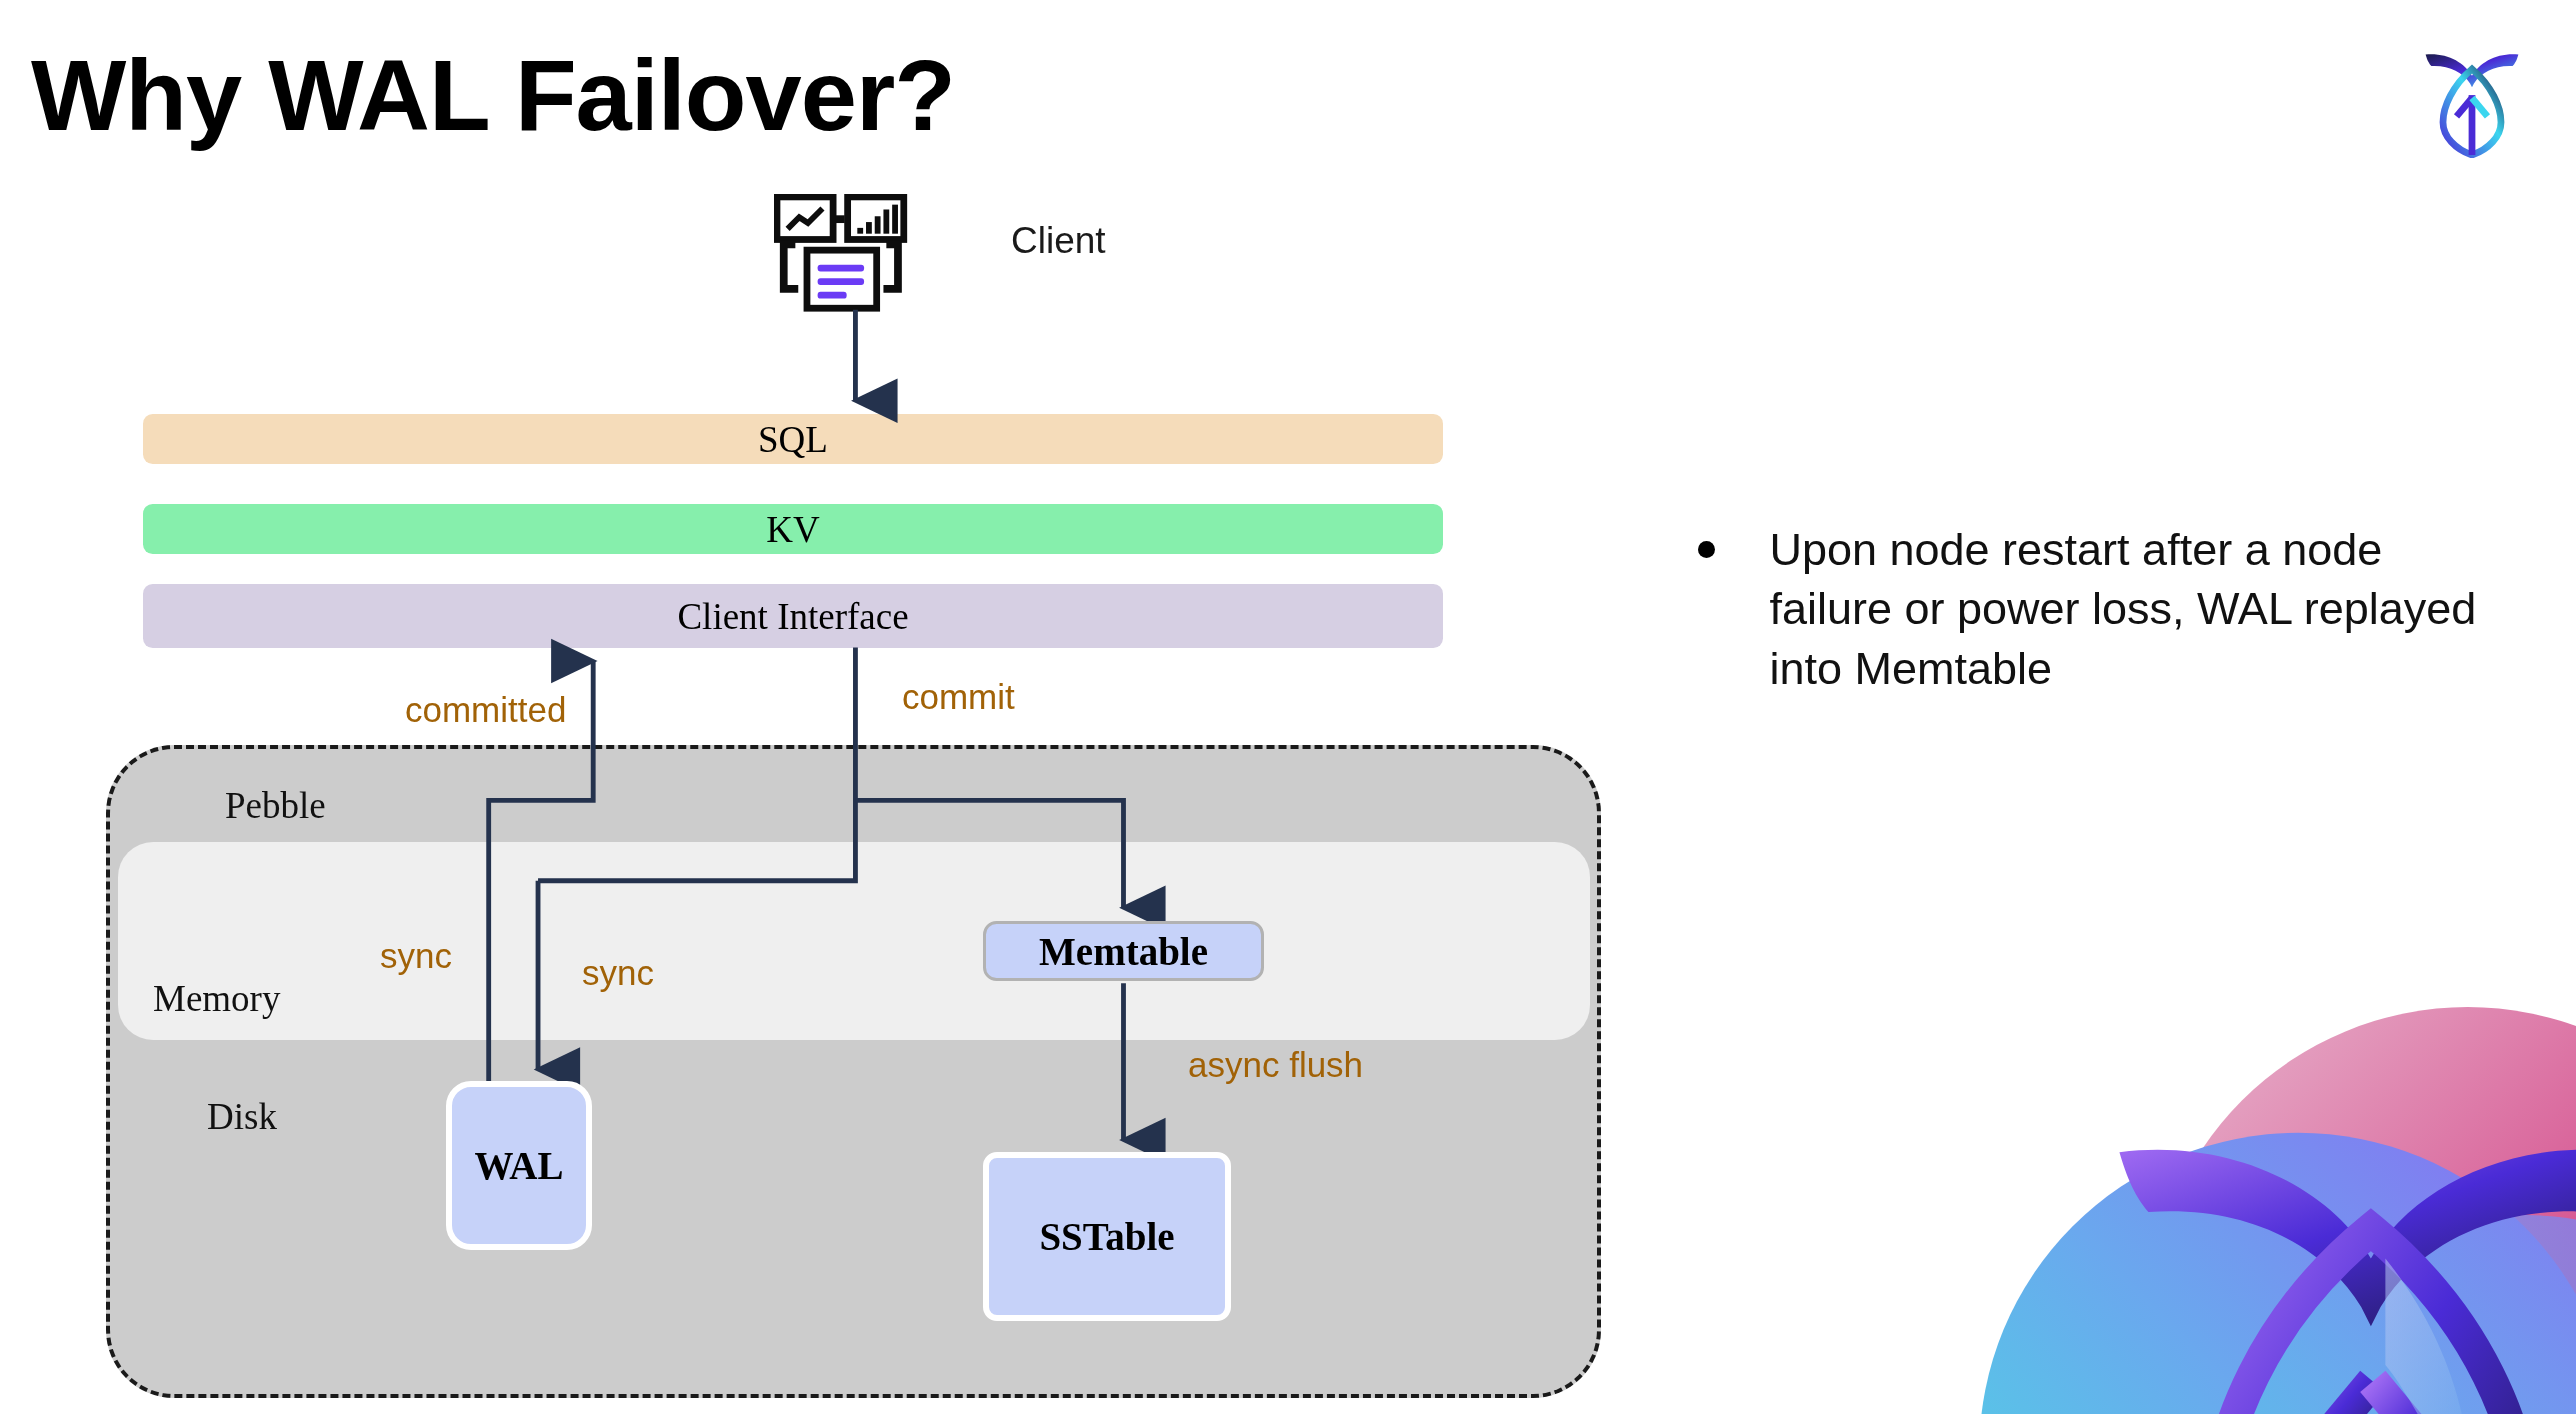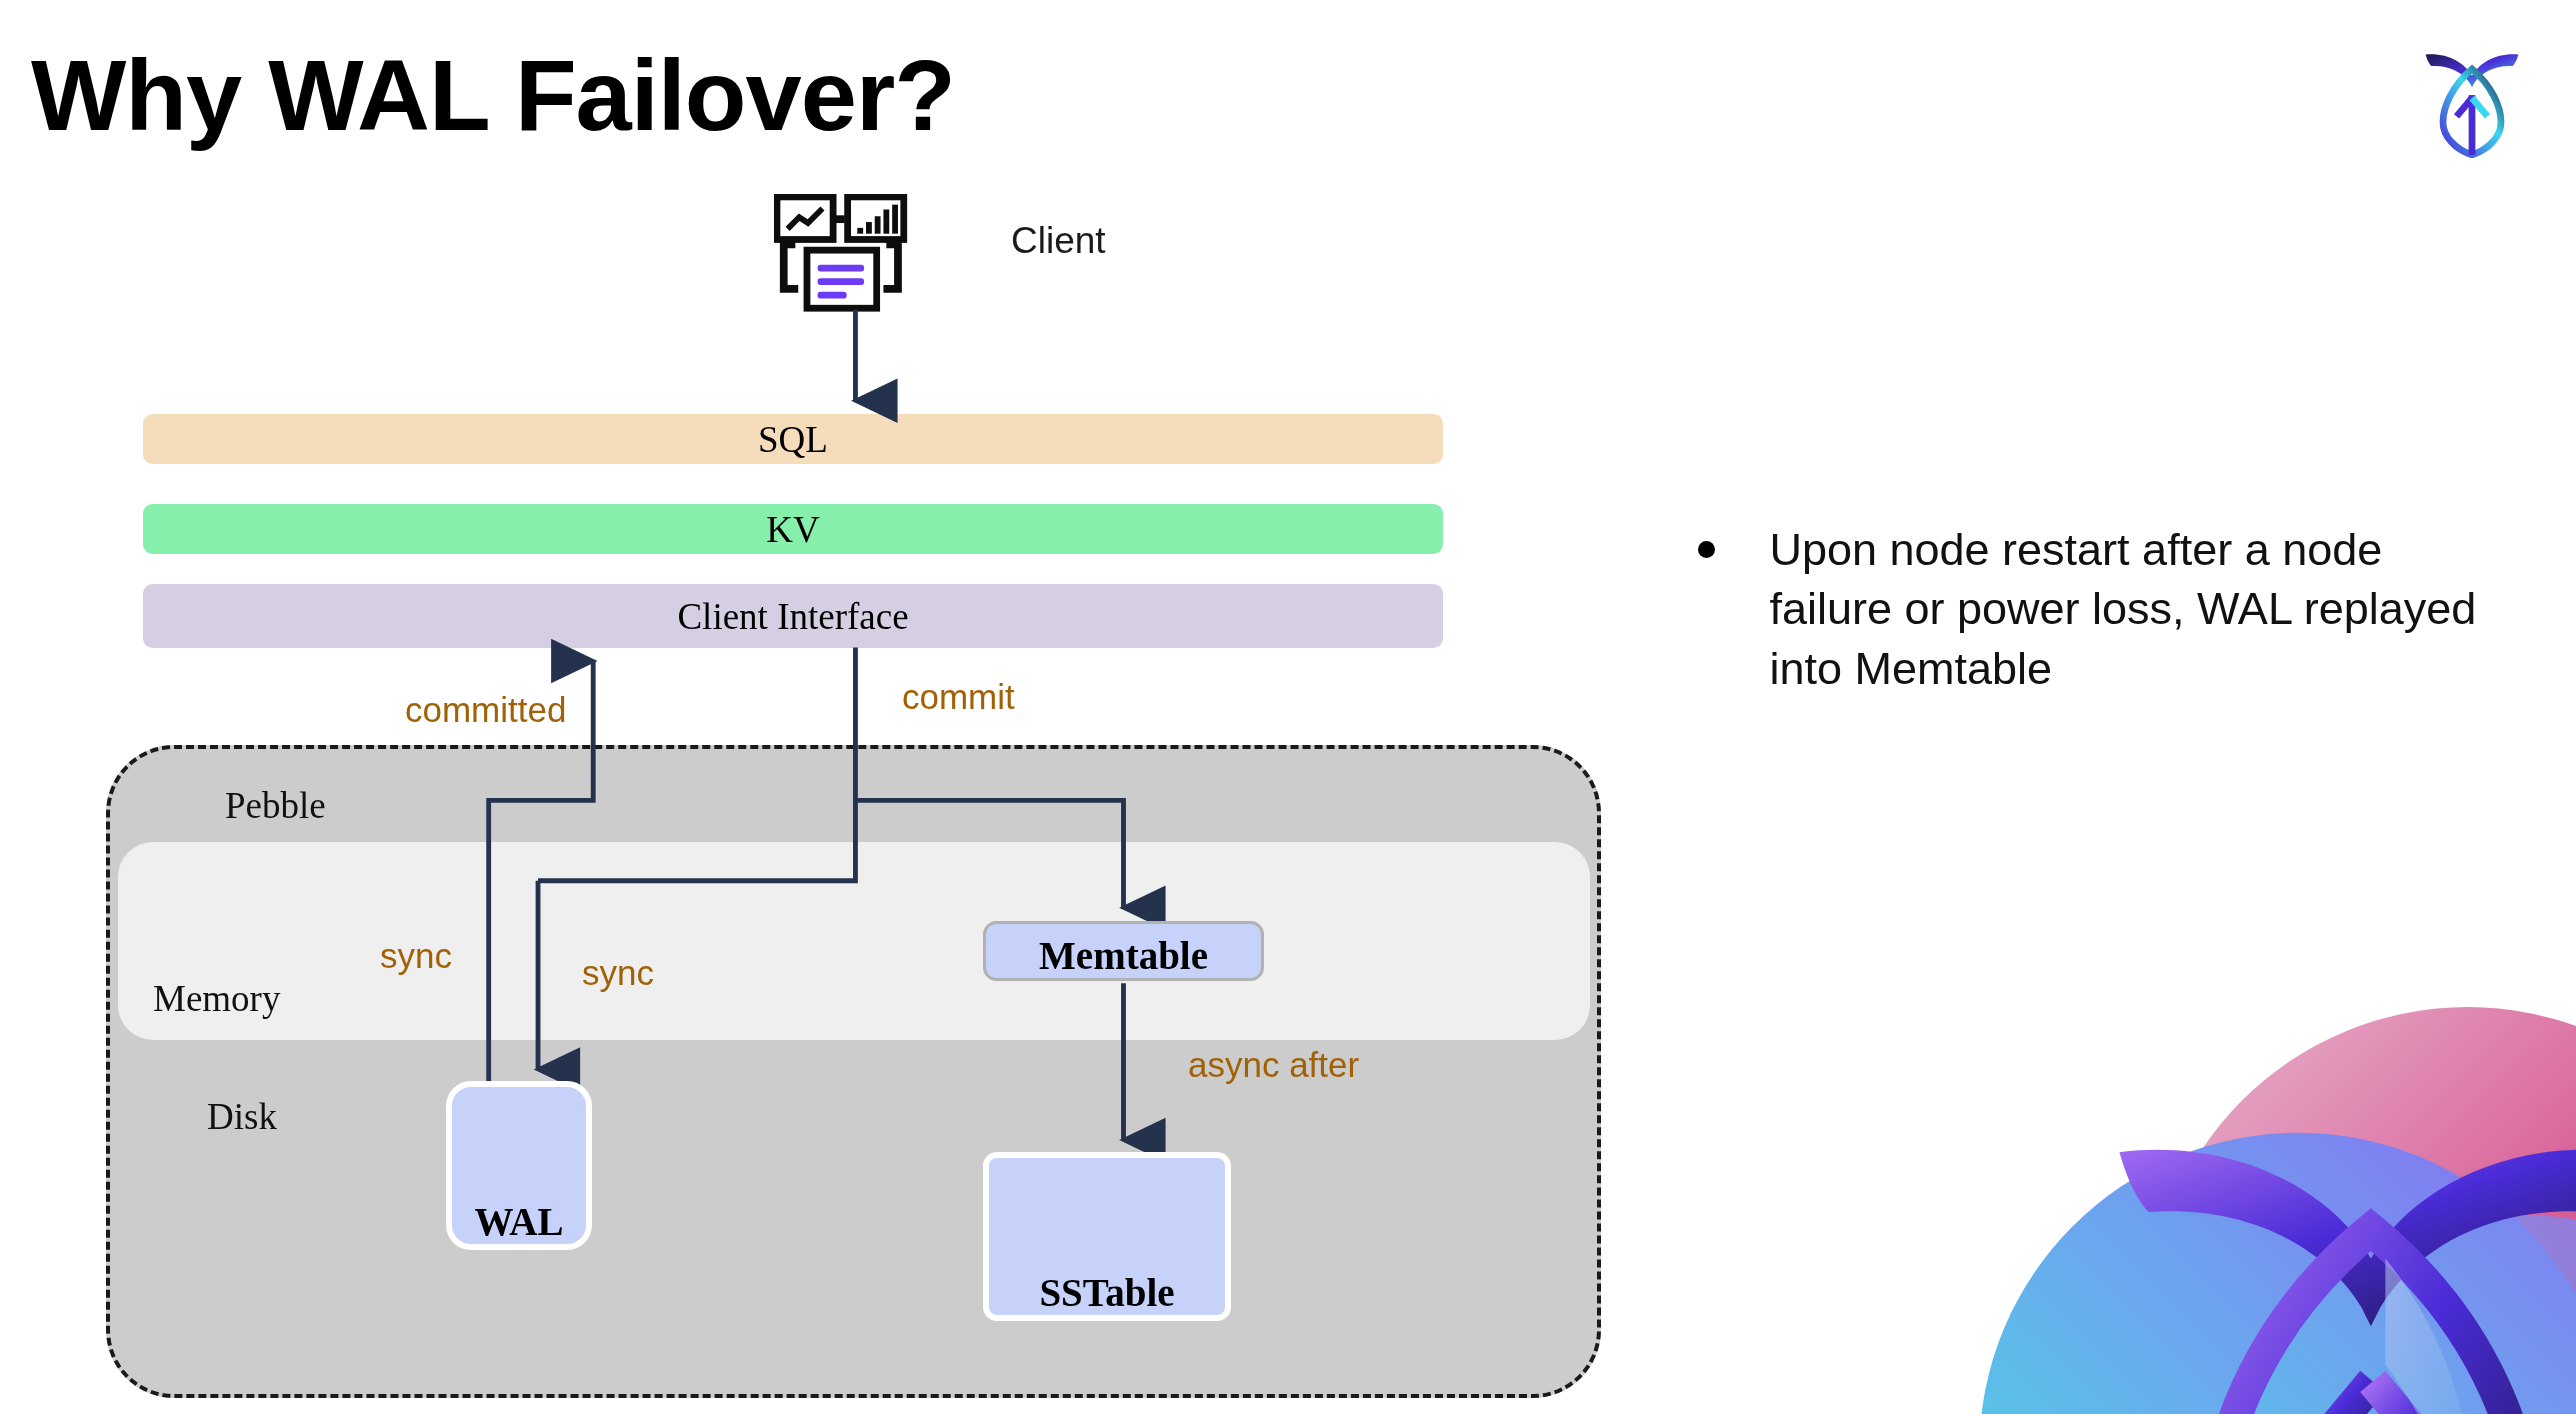--- a/index.html
+++ b/index.html
@@ -129,21 +129,21 @@
     font-family: "Liberation Serif", serif;
     font-size: 37px;
     color: #111111;
   }
 
   
   .node-box {
     position: absolute;
     background: #c6d2f9;
     display: flex;
-    align-items: flex-end;
+    align-items: center;
     justify-content: center;
     font-family: "Liberation Serif", serif;
     font-weight: bold;
     font-size: 39px;
     color: #000000;
     box-sizing: border-box;
   }
   #box-memtable {
     left: 983px; top: 921px; width: 281px; height: 60px;
     border: 3.9px solid #b2b2b2;
@@ -350,21 +350,21 @@
     <span>WAL</span>
   </div>
   <div class="node-box" id="box-sstable">
     <span>SSTable</span>
   </div>
 
   <div class="edge-label" id="lbl-committed">committed</div>
   <div class="edge-label" id="lbl-commit">commit</div>
   <div class="edge-label" id="lbl-sync-1">sync</div>
   <div class="edge-label" id="lbl-sync-2">sync</div>
-  <div class="edge-label" id="lbl-async">async after</div>
+  <div class="edge-label" id="lbl-async">async flush</div>
 
   <div id="bullets">
     <div class="bullet-row">
       <span class="bullet-dot"></span>
       <span class="bullet-text">Upon node restart after a node failure or power loss, WAL replayed into Memtable</span>
     </div>
   </div>
 
 </div>
 

